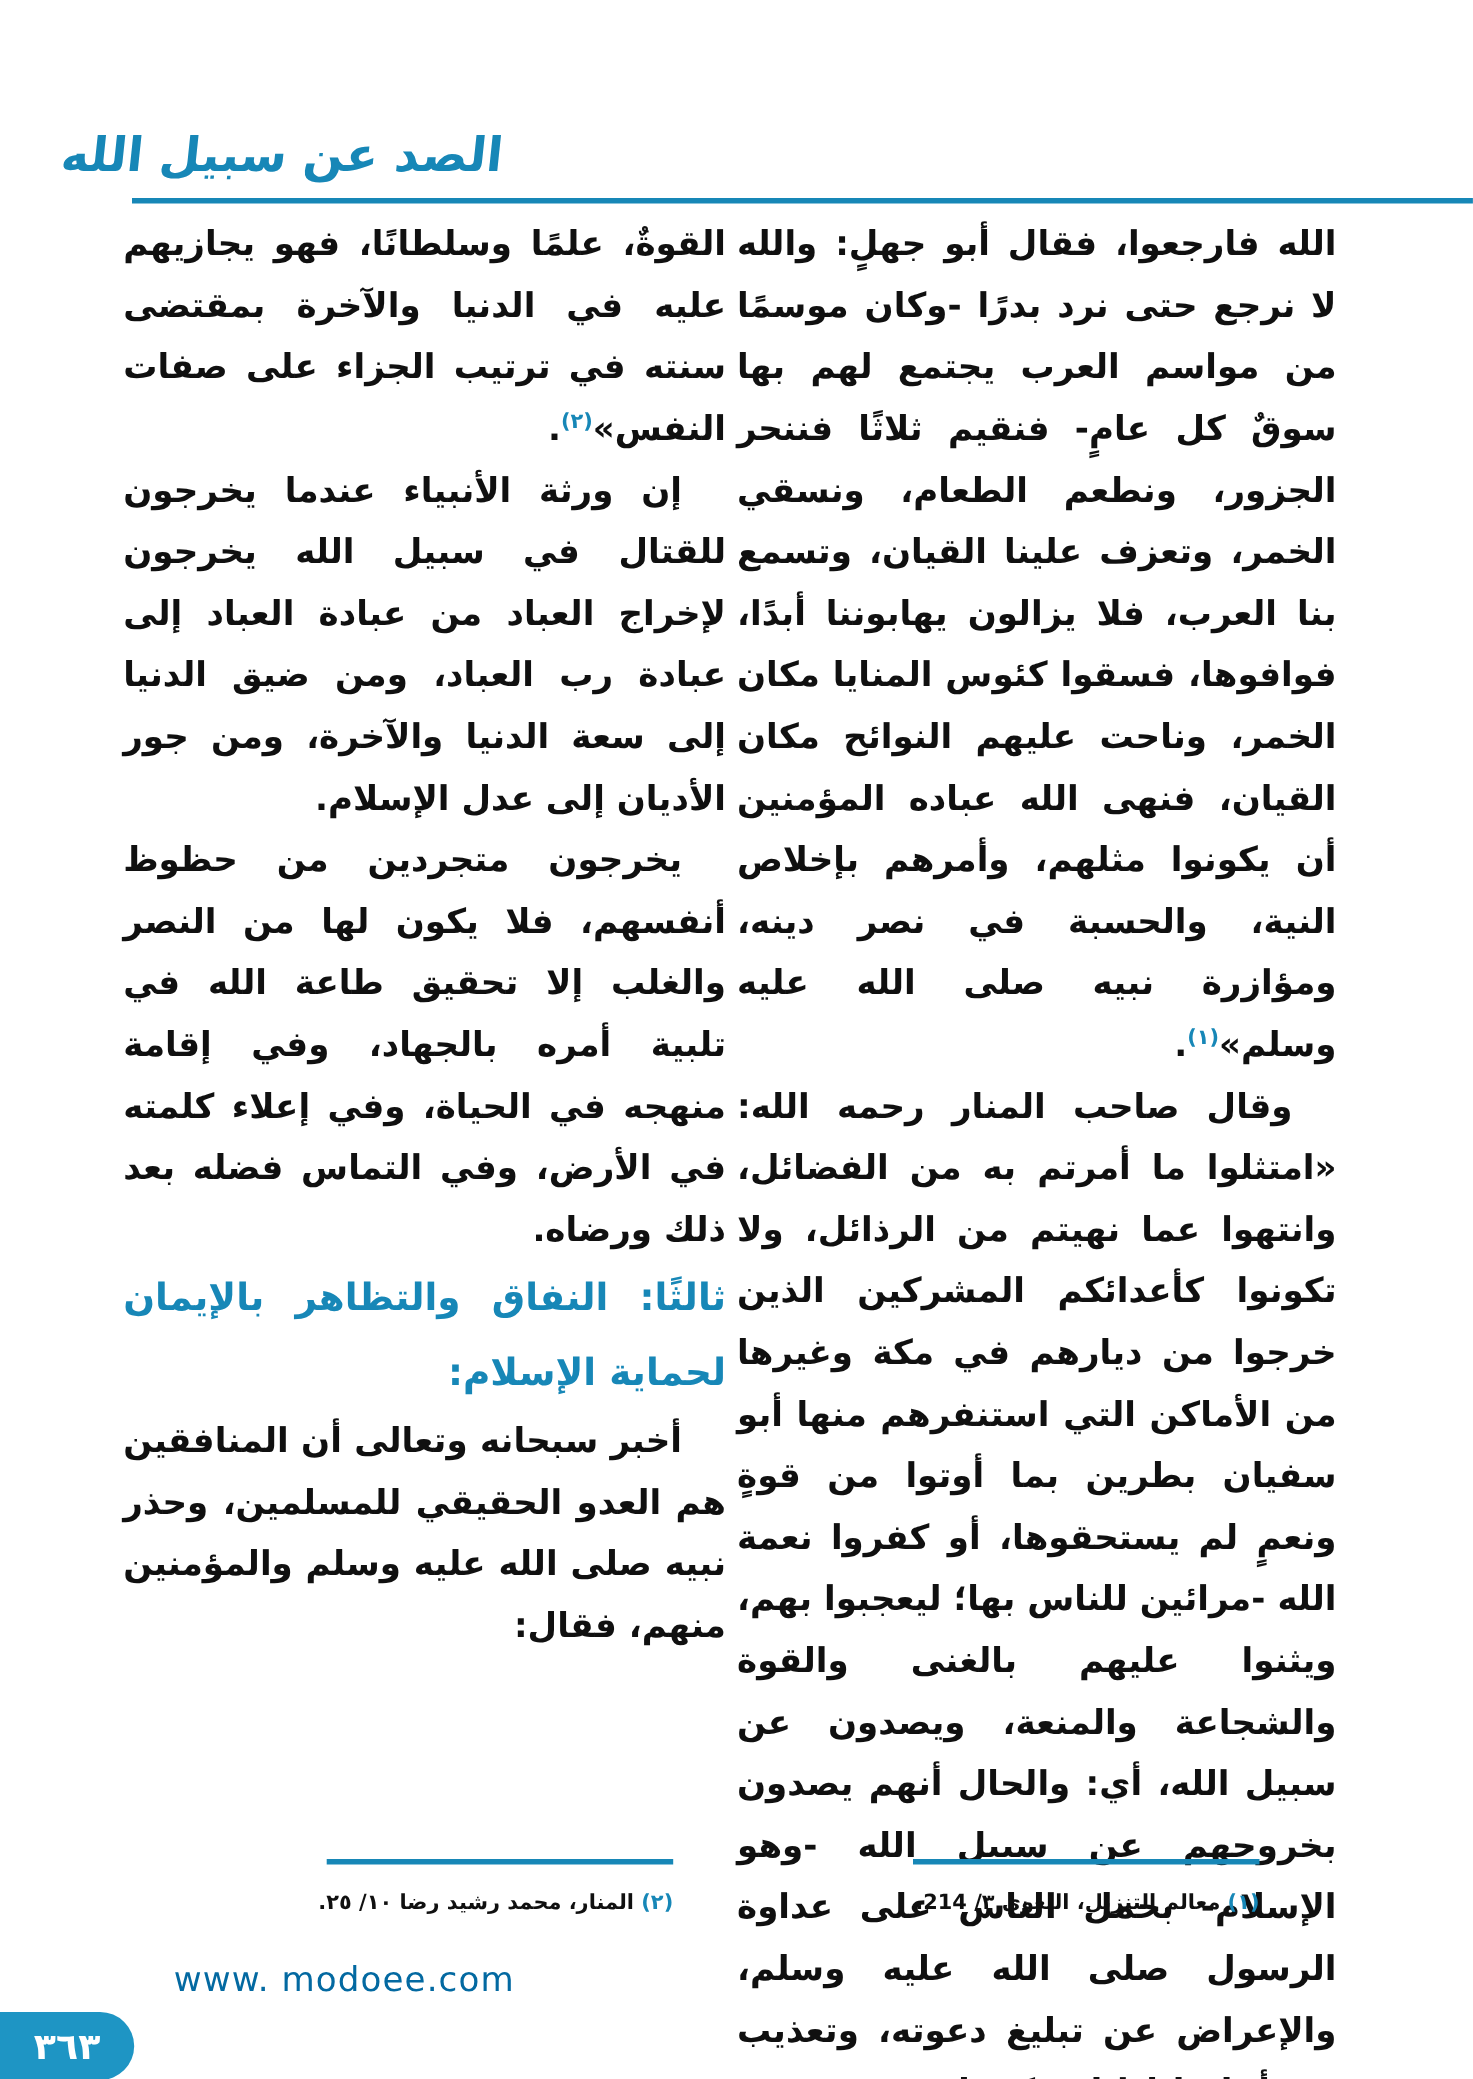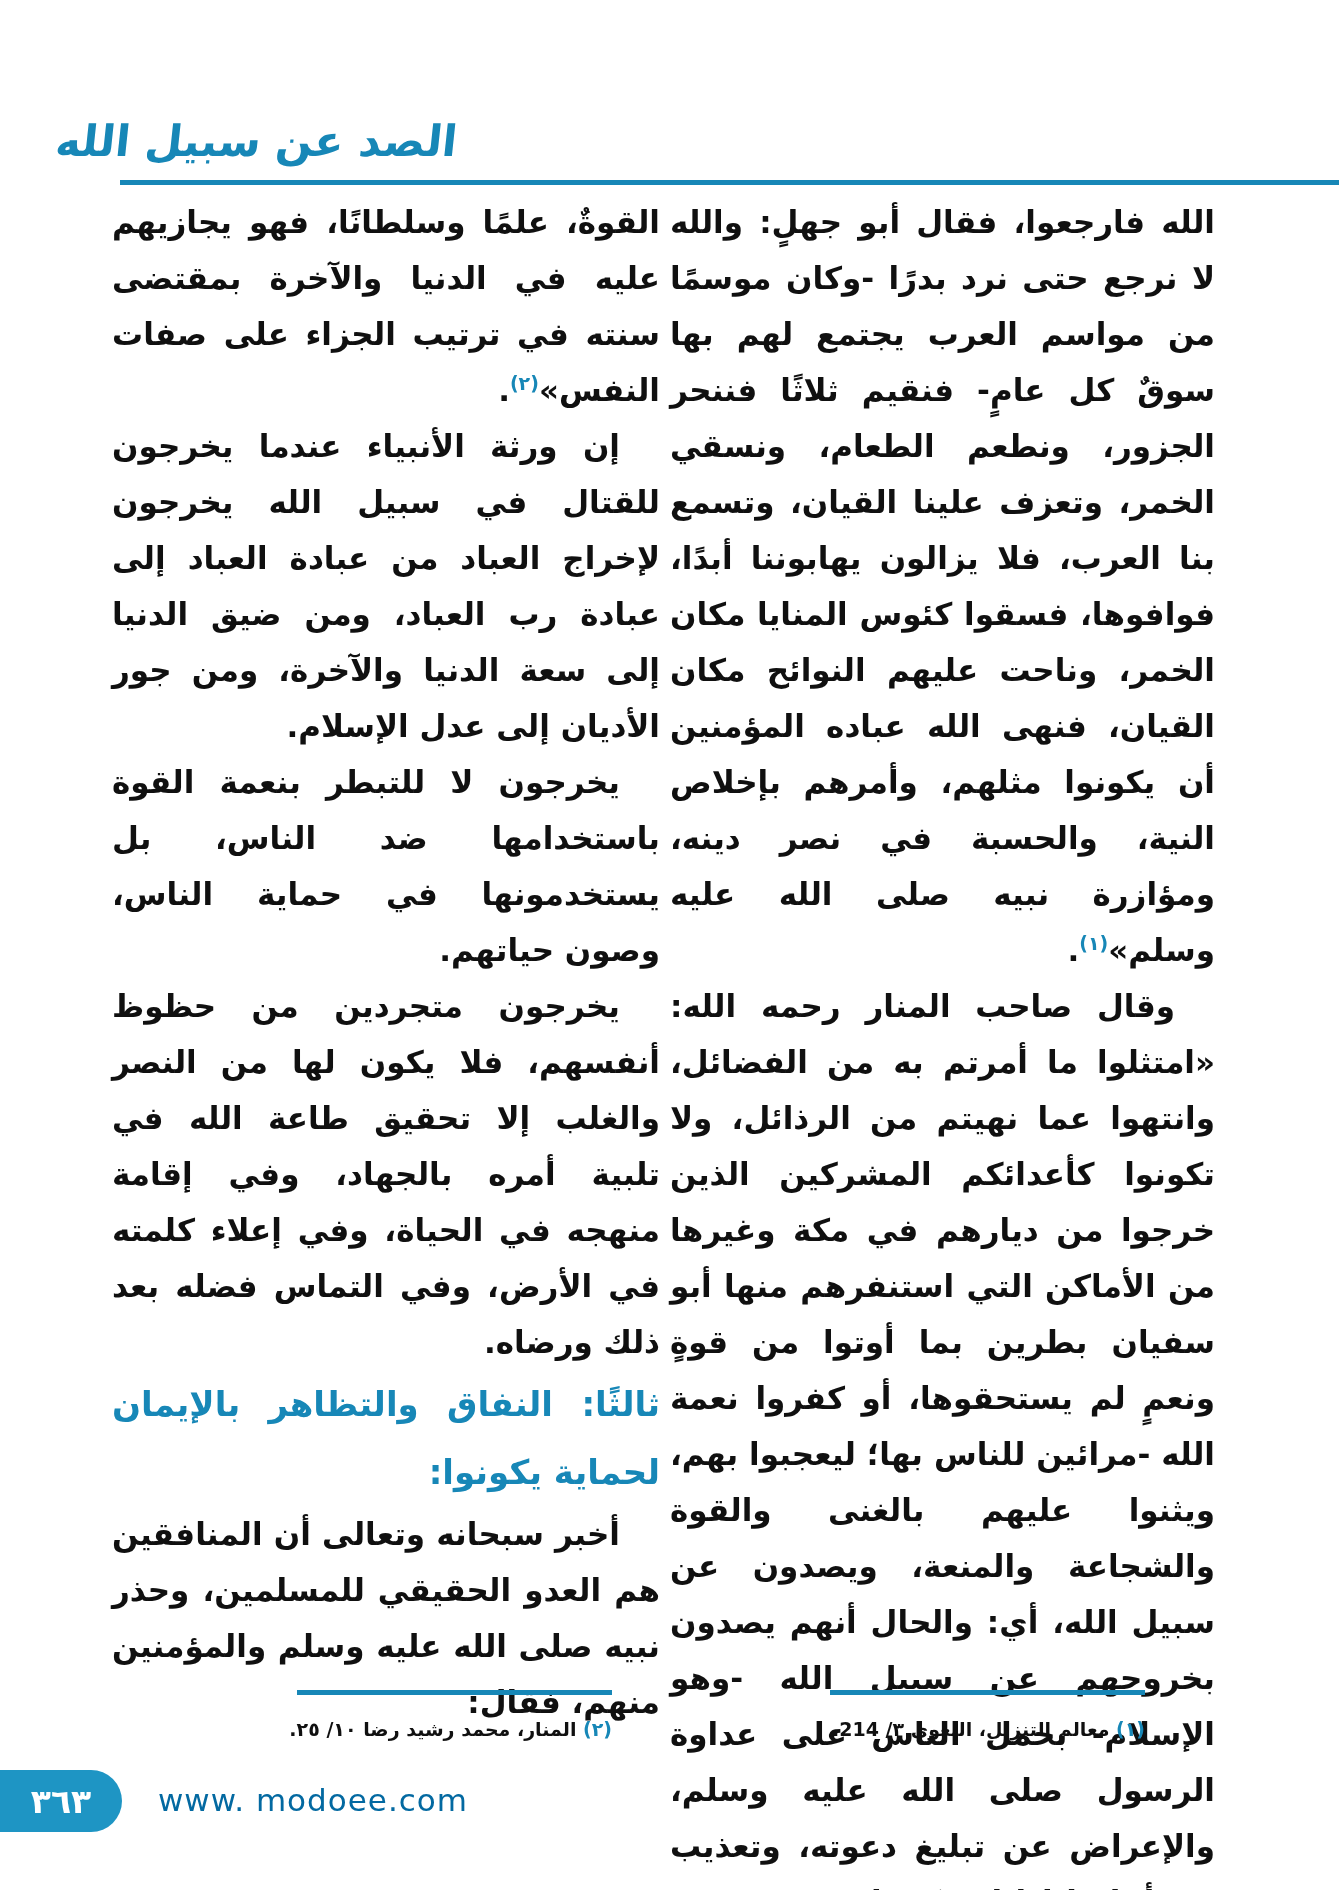--- a/index.html
+++ b/index.html
@@ -43,21 +43,21 @@
     position:absolute;direction:rtl;text-align:right;
     font-size:19px;font-weight:bold;color:#101010;line-height:40px;
   }
   .footnote .fn-rule{height:5px;background:#1787b7;width:315px;margin-bottom:14px;}
   .footnote .fn-marker{color:#1787b7;}
   .footnote-right{left:700px;width:445px;top:1690px;}
   .footnote-left{left:167px;width:445px;top:1690px;}
 
   
   .page-pill{
-    position:absolute;left:0;top:1770px;width:122px;height:62px;
+    position:absolute;left:0;top:1829px;width:122px;height:62px;
     background:#1e95c4;border-radius:0 31px 31px 0;
     display:flex;align-items:center;justify-content:center;
     color:#ffffff;font-size:33px;font-weight:bold;
   }
   .website{
     position:absolute;left:158px;top:1782px;
     color:#0369a1;font-size:31px;letter-spacing:1px;white-space:nowrap;
     text-decoration:none;
   }
 </style>
@@ -70,23 +70,22 @@
   <div class="header-rule"></div>
 
   <div class="col col-right">
     <p><span>الله فارجعوا، فقال أبو جهلٍ: والله لا نرجع حتى نرد بدرًا -وكان موسمًا من مواسم العرب يجتمع لهم بها سوقٌ كل عامٍ- فنقيم ثلاثًا فننحر الجزور، ونطعم الطعام، ونسقي الخمر، وتعزف علينا القيان، وتسمع بنا العرب، فلا يزالون يهابوننا أبدًا، فوافوها، فسقوا كئوس المنايا مكان الخمر، وناحت عليهم النوائح مكان القيان، فنهى الله عباده المؤمنين أن يكونوا مثلهم، وأمرهم بإخلاص النية، والحسبة في نصر دينه، ومؤازرة نبيه صلى الله عليه وسلم»</span><sup class="fn-ref">(١)</sup><span>.</span></p>
     <p class="indent">وقال صاحب المنار رحمه الله: «امتثلوا ما أمرتم به من الفضائل، وانتهوا عما نهيتم من الرذائل، ولا تكونوا كأعدائكم المشركين الذين خرجوا من ديارهم في مكة وغيرها من الأماكن التي استنفرهم منها أبو سفيان بطرين بما أوتوا من قوةٍ ونعمٍ لم يستحقوها، أو كفروا نعمة الله -مرائين للناس بها؛ ليعجبوا بهم، ويثنوا عليهم بالغنى والقوة والشجاعة والمنعة، ويصدون عن سبيل الله، أي: والحال أنهم يصدون بخروجهم عن سبيل الله -وهو الإسلام- بحمل الناس على عداوة الرسول صلى الله عليه وسلم، والإعراض عن تبليغ دعوته، وتعذيب من أجابها إذا لم يكن له من يمنعهم ويحميهم من قرابةٍ، أو حلفٍ أو جوارٍ، والله بما يعملون</p>
   </div>
 
   <div class="col col-left">
     <p><span>القوةٌ، علمًا وسلطانًا، فهو يجازيهم عليه في الدنيا والآخرة بمقتضى سنته في ترتيب الجزاء على صفات النفس»</span><sup class="fn-ref">(٢)</sup><span>.</span></p>
     <p class="indent">إن ورثة الأنبياء عندما يخرجون للقتال في سبيل الله يخرجون لإخراج العباد من عبادة العباد إلى عبادة رب العباد، ومن ضيق الدنيا إلى سعة الدنيا والآخرة، ومن جور الأديان إلى عدل الإسلام.</p>
-    <p class="indent">يخرجون لا للتبطر بنعمة القوة باستخدامها ضد الناس، بل يستخدمونها في حماية الناس، وصون حياتهم.</p>
     <p class="indent">يخرجون متجردين من حظوظ أنفسهم، فلا يكون لها من النصر والغلب إلا تحقيق طاعة الله في تلبية أمره بالجهاد، وفي إقامة منهجه في الحياة، وفي إعلاء كلمته في الأرض، وفي التماس فضله بعد ذلك ورضاه.</p>
-    <p class="subheading">ثالثًا: النفاق والتظاهر بالإيمان لحماية يكونوا:</p>
+    <p class="subheading">ثالثًا: النفاق والتظاهر بالإيمان لحماية الإسلام:</p>
     <p class="indent">أخبر سبحانه وتعالى أن المنافقين هم العدو الحقيقي للمسلمين، وحذر نبيه صلى الله عليه وسلم والمؤمنين منهم، فقال:</p>
   </div>
 
   <div class="footnote footnote-right">
     <div class="fn-rule"></div>
     <span class="fn-marker">(١)</span><span> معالم التنزيل، البغوي ٣/ 214.</span>
   </div>
 
   <div class="footnote footnote-left">
     <div class="fn-rule"></div>

